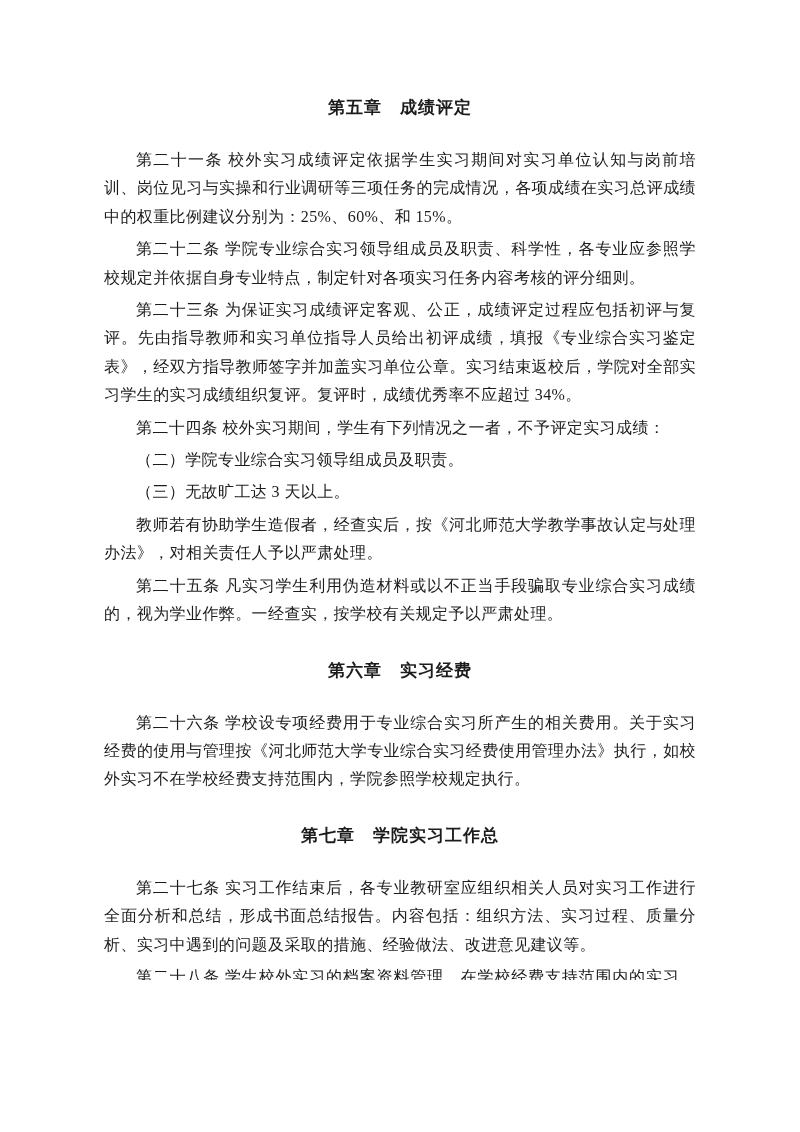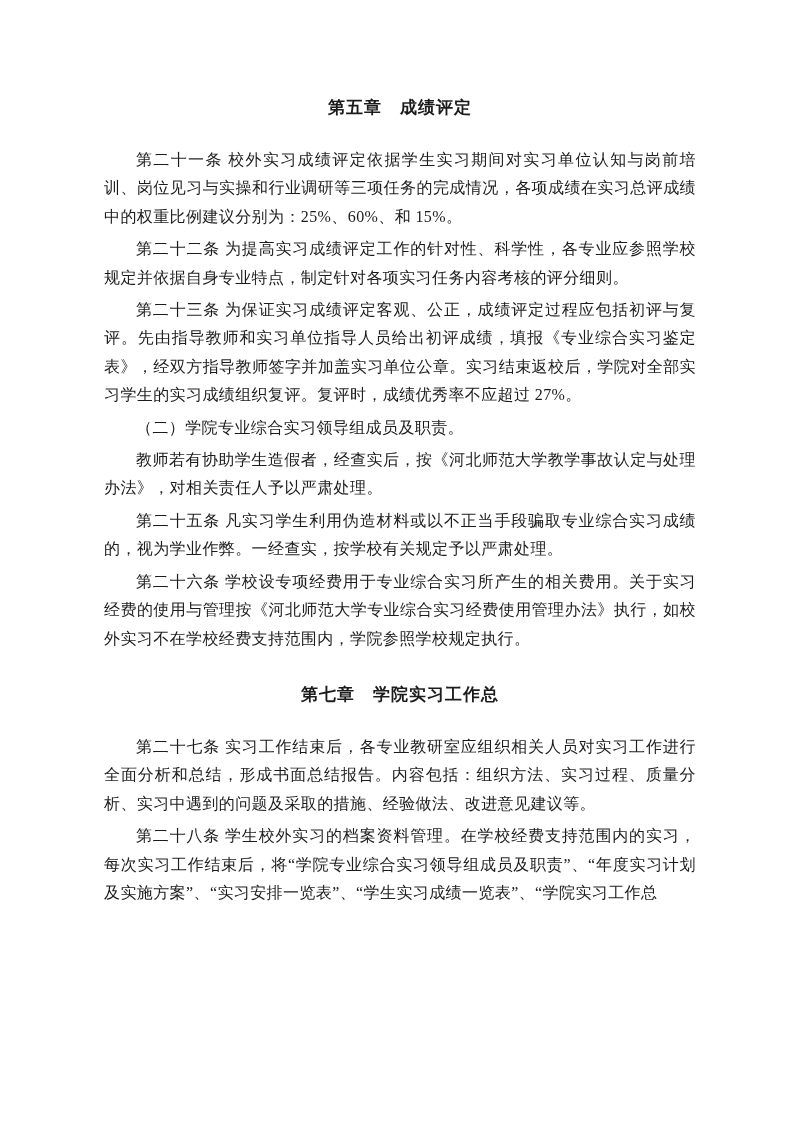--- a/index.html
+++ b/index.html
@@ -44,26 +44,29 @@
   }
 </style>
 </head>
 <body>
 
 <div class="page">
 
   <h2 class="chapter-heading first">第五章　成绩评定</h2>
 
   <p class="body-paragraph">第二十一条 校外实习成绩评定依据学生实习期间对实习单位认知与岗前培训、岗位见习与实操和行业调研等三项任务的完成情况，各项成绩在实习总评成绩中的权重比例建议分别为：25%、60%、和 15%。</p>
-  <p class="body-paragraph">第二十二条 为提高实习成绩评定工作的针对性、科学性，各专业应参照学校规定并依据自身专业特点，制定针对各项实习任务内容考核的评分细则。</p>
-  <p class="body-paragraph">第二十三条 为保证实习成绩评定客观、公正，成绩评定过程应包括初评与复评。先由指导教师和实习单位指导人员给出初评成绩，填报《专业综合实习鉴定表》，经双方指导教师签字并加盖实习单位公章。实习结束返校后，学院对全部实习学生的实习成绩组织复评。复评时，成绩优秀率不应超过 27%。</p>
+  <p class="body-paragraph">第二十二条 学院专业综合实习领导组成员及职责、科学性，各专业应参照学校规定并依据自身专业特点，制定针对各项实习任务内容考核的评分细则。</p>
+  <p class="body-paragraph">第二十三条 为保证实习成绩评定客观、公正，成绩评定过程应包括初评与复评。先由指导教师和实习单位指导人员给出初评成绩，填报《专业综合实习鉴定表》，经双方指导教师签字并加盖实习单位公章。实习结束返校后，学院对全部实习学生的实习成绩组织复评。复评时，成绩优秀率不应超过 34%。</p>
+  <p class="body-paragraph">第二十四条 校外实习期间，学生有下列情况之一者，不予评定实习成绩：</p>
   <p class="body-paragraph">（二）学院专业综合实习领导组成员及职责。</p>
+  <p class="body-paragraph">（三）无故旷工达 3 天以上。</p>
   <p class="body-paragraph">教师若有协助学生造假者，经查实后，按《河北师范大学教学事故认定与处理办法》，对相关责任人予以严肃处理。</p>
   <p class="body-paragraph">第二十五条 凡实习学生利用伪造材料或以不正当手段骗取专业综合实习成绩的，视为学业作弊。一经查实，按学校有关规定予以严肃处理。</p>
 
+  <h2 class="chapter-heading">第六章　实习经费</h2>
 
   <p class="body-paragraph">第二十六条 学校设专项经费用于专业综合实习所产生的相关费用。关于实习经费的使用与管理按《河北师范大学专业综合实习经费使用管理办法》执行，如校外实习不在学校经费支持范围内，学院参照学校规定执行。</p>
 
   <h2 class="chapter-heading">第七章　学院实习工作总</h2>
 
   <p class="body-paragraph">第二十七条 实习工作结束后，各专业教研室应组织相关人员对实习工作进行全面分析和总结，形成书面总结报告。内容包括：组织方法、实习过程、质量分析、实习中遇到的问题及采取的措施、经验做法、改进意见建议等。</p>
   <p class="body-paragraph">第二十八条 学生校外实习的档案资料管理。在学校经费支持范围内的实习，每次实习工作结束后，将“学院专业综合实习领导组成员及职责”、“年度实习计划及实施方案”、“实习安排一览表”、“学生实习成绩一览表”、“学院实习工作总</p>
 
 </div>
 

